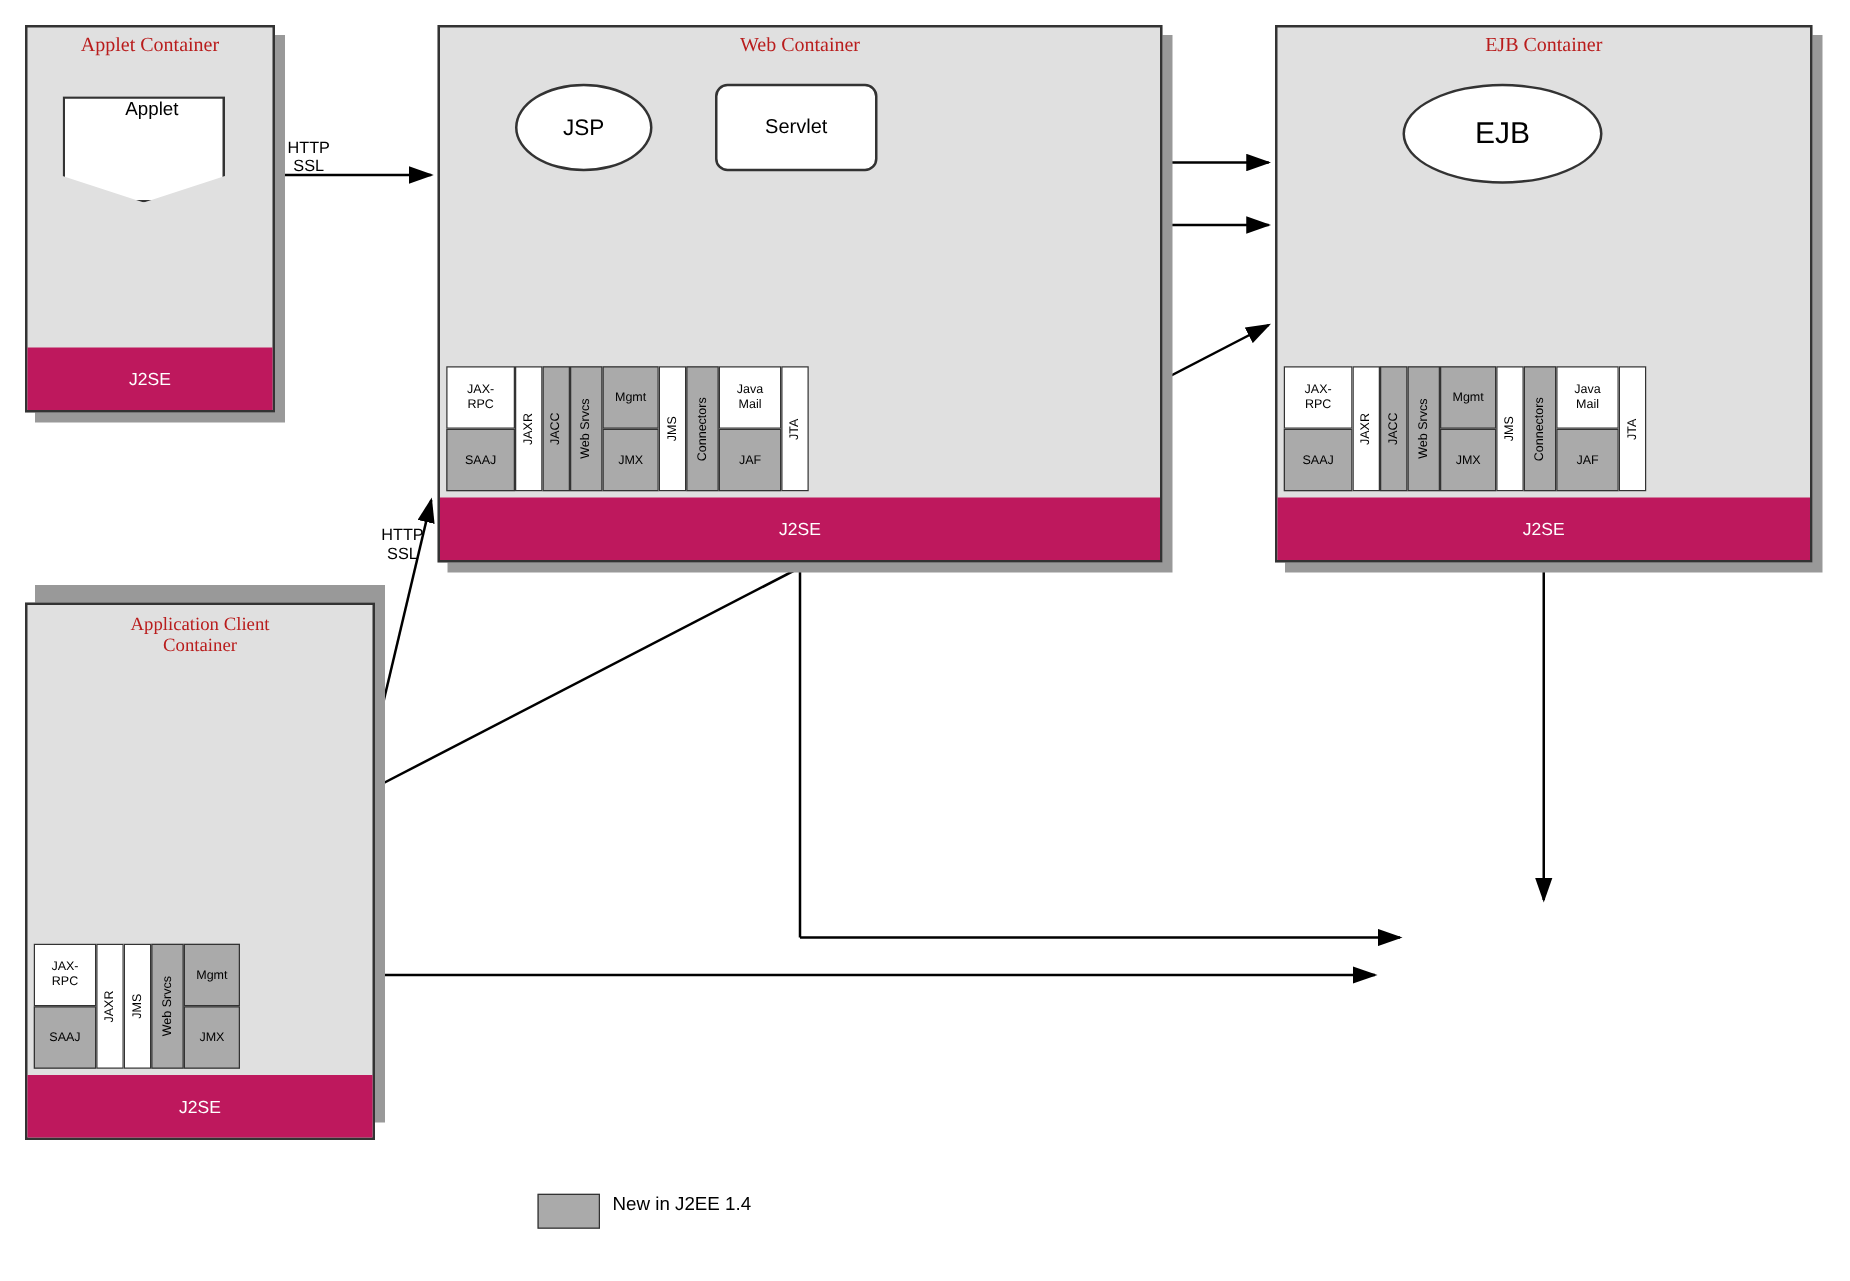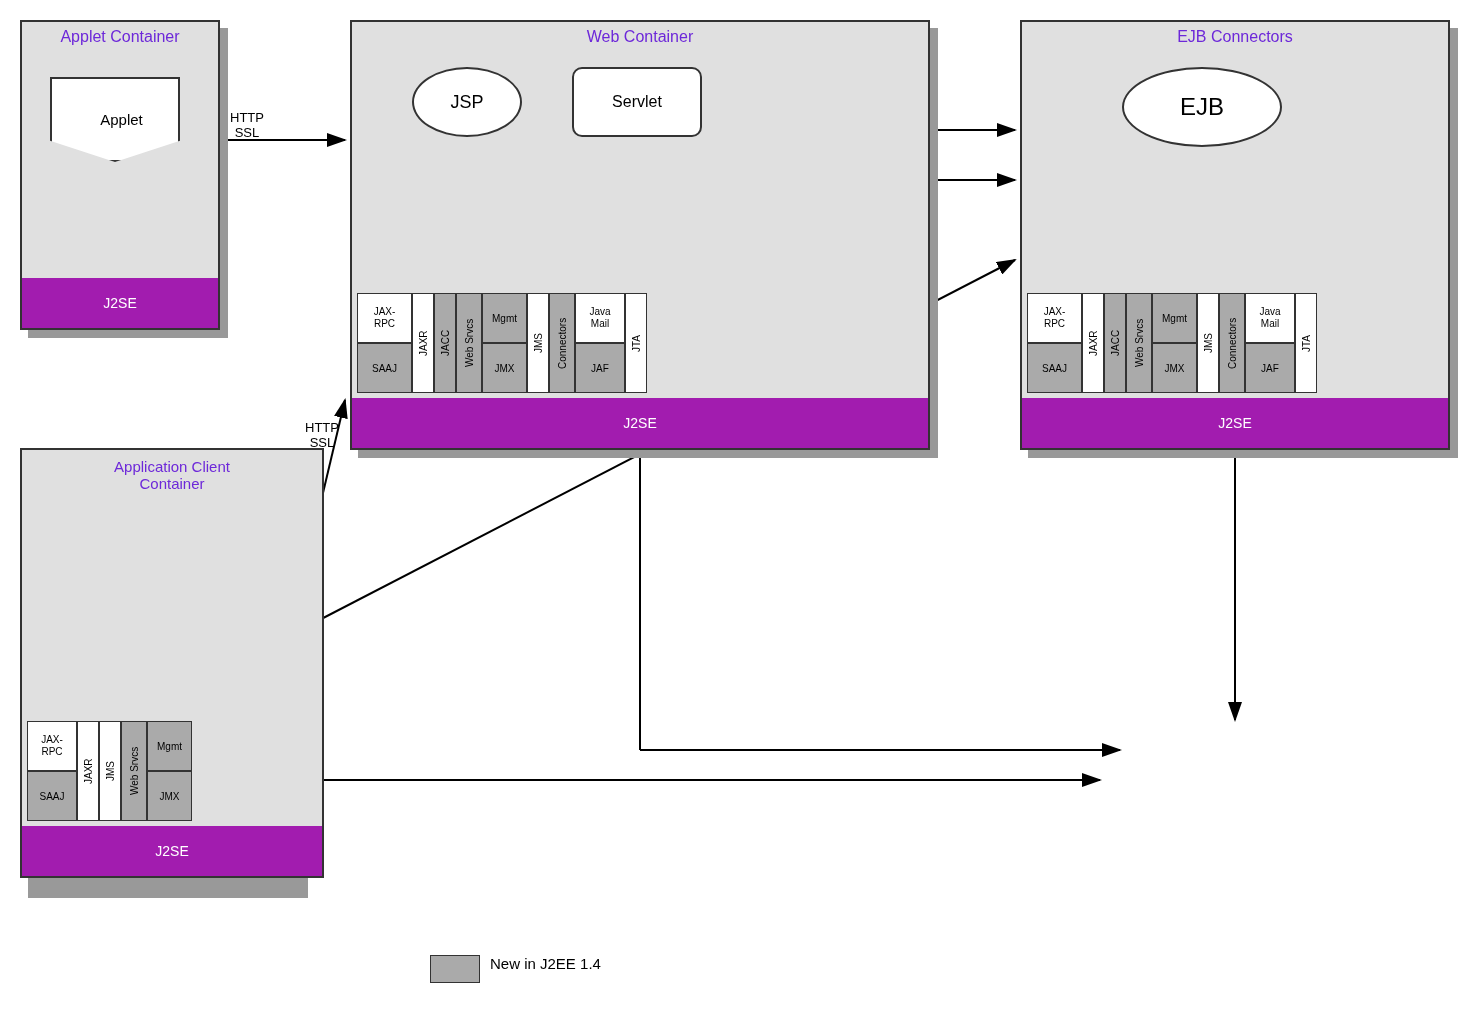--- a/index.html
+++ b/index.html
@@ -24,29 +24,30 @@
       position: absolute;
       border: 2px solid #333;
       background: #e0e0e0;
     }
 
     .container-title {
       font-size: 16px;
       font-weight: normal;
       text-align: center;
       padding: 6px 0;
-      color: #6d28d9;
+      color: #b91c1c;
+      font-family: Liberation Serif, serif;
     }
 
     .container-bottom-bar {
       position: absolute;
       bottom: 0;
       left: 0;
       right: 0;
-      background: #a21caf;
+      background: #be185d;
       height: 50px;
       display: flex;
       align-items: center;
       justify-content: center;
     }
 
     .container-bottom-bar span {
       color: #fff;
       font-size: 14px;
     }
@@ -71,22 +72,22 @@
     .ejb-container {
       left: 1020px;
       top: 20px;
       width: 430px;
       height: 430px;
     }
 
     
     .appclient-container {
       left: 20px;
-      top: 448px;
-      width: 304px;
+      top: 482px;
+      width: 280px;
       height: 430px;
     }
 
     
     .arrow-svg {
       position: absolute;
       top: 0;
       left: 0;
       width: 1480px;
       height: 1025px;
@@ -140,21 +141,21 @@
 
     <line x1="200" y1="885" x2="200" y2="780" stroke="#000" stroke-width="2"></line>
     <line x1="200" y1="780" x2="1100" y2="780" stroke="#000" stroke-width="2" marker-end="url(#arrowhead)"></line>
   </svg>
 
   <div style="position:absolute; left:28px; top:28px; width:200px; height:310px; background:#999; z-index:0;"></div>
 
   <div class="container-box applet-container" style="z-index:1;">
     <div class="container-title">Applet Container</div>
 
-    <div style="position:absolute; top:55px; left:28px; width:130px; height:85px; background:#fff; border:2px solid #333; display:flex; align-items:center; justify-content:center; font-size:15px; clip-path:polygon(0% 0%, 100% 0%, 100% 75%, 50% 100%, 0% 75%);padding-left:13px;">
+    <div style="position:absolute; top:55px; left:28px; width:130px; height:85px; background:#fff; border:2px solid #333; display:flex; justify-content:center; font-size:15px; clip-path:polygon(0% 0%, 100% 0%, 100% 75%, 50% 100%, 0% 75%);padding-left:13px;">
       <span>Applet</span>
     </div>
     <div class="container-bottom-bar">
       <span>J2SE</span>
     </div>
   </div>
 
   <div style="position:absolute; left:230px; top:110px; font-size:13px; white-space:pre-line; text-align:center;">HTTP<br>SSL</div>
 
   <div style="position:absolute; left:305px; top:420px; font-size:13px; white-space:pre-line; text-align:center;">HTTP<br>SSL</div>
@@ -203,21 +204,21 @@
     </div>
 
     <div class="container-bottom-bar">
       <span>J2SE</span>
     </div>
   </div>
 
   <div style="position:absolute; left:1028px; top:28px; width:430px; height:430px; background:#999; z-index:0;"></div>
 
   <div class="container-box ejb-container" style="z-index:1;">
-    <div class="container-title">EJB Connectors</div>
+    <div class="container-title">EJB Container</div>
 
     <div style="position:absolute; top:45px; left:100px; width:160px; height:80px; background:#fff; border:2px solid #333; border-radius:50%; display:flex; align-items:center; justify-content:center; font-size:24px;">
       <span>EJB</span>
     </div>
 
     <div style="position:absolute; bottom:55px; left:5px; right:5px; height:100px; display:flex; flex-direction:row; gap:0;">
       <div style="display:flex; flex-direction:column; width:55px;">
         <div style="border:1px solid #333; background:#fff; height:50px; display:flex; align-items:center; justify-content:center; text-align:center; font-size:10px; line-height:1.2;">JAX-<br>RPC</div>
         <div style="border:1px solid #333; background:#aaa; height:50px; display:flex; align-items:center; justify-content:center; text-align:center; font-size:10px;">SAAJ</div>
       </div>

